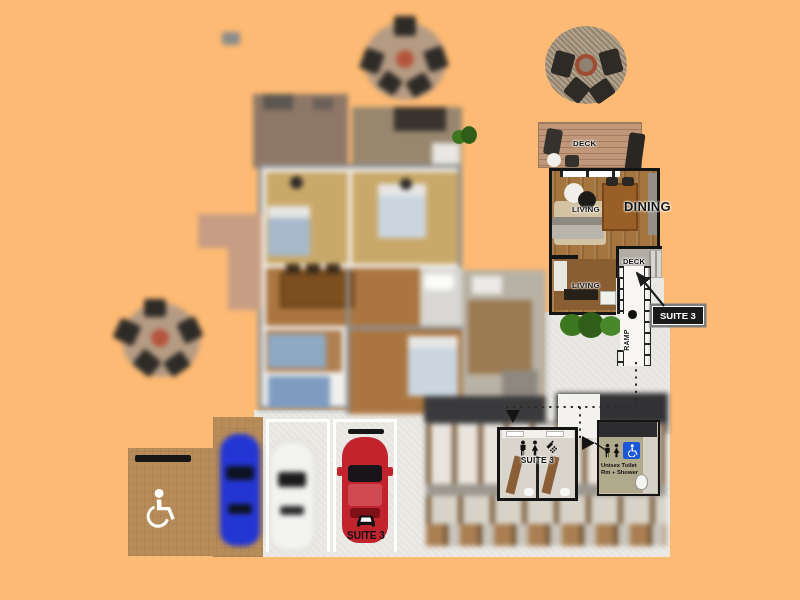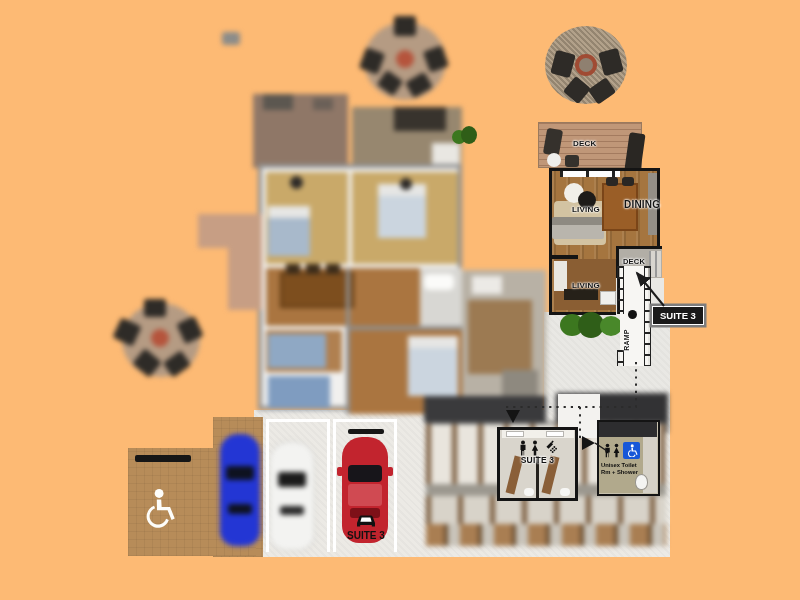--- a/index.html
+++ b/index.html
@@ -183,21 +183,21 @@
         <div class="chair" style="left:2px;top:-8px;width:12px;height:9px;background:#2a2724;"></div>
         <div class="chair" style="left:18px;top:-8px;width:12px;height:9px;background:#2a2724;"></div>
       </div>
       <div class="abs" style="left:96px;top:2px;width:9px;height:62px;background:#948f87;"></div>
       <div class="abs" style="left:2px;top:88px;width:68px;height:51px;background:#8a5e33;"></div>
       <div class="abs" style="left:2px;top:90px;width:13px;height:30px;background:#e9e7e1;"></div>
       <div class="abs" style="left:12px;top:118px;width:34px;height:11px;background:#262119;"></div>
       <div class="abs" style="left:48px;top:120px;width:16px;height:14px;background:#efefec;border:1px solid #b5b3ae;"></div>
       <div class="abs" style="left:0;top:84px;width:26px;height:4px;background:#141414;"></div>
       <div class="rlabel" style="left:20px;top:34px;font-size:8px;">LIVING</div>
-      <div class="rlabel" style="left:56px;top:28px;font-size:10px;padding-left:16px;">DINING</div>
+      <div class="rlabel" style="left:56px;top:28px;font-size:13px;padding-left:16px;">DINING</div>
       <div class="rlabel" style="left:20px;top:110px;font-size:8px;">LIVING</div>
     </div>
 
     <div class="abs" style="left:616px;top:278px;width:48px;height:40px;background:#e9e8e4;"></div>
     <div class="abs" style="left:618px;top:278px;width:4px;height:36px;background:#141414;"></div>
     <div class="abs" style="left:616px;top:246px;width:46px;height:32px;background:#b2aea6;border-top:3px solid #141414;border-left:3px solid #141414;">
       <div class="abs" style="left:30px;top:2px;width:12px;height:26px;background:repeating-linear-gradient(90deg,#999 0 2px,#d8d5cf 2px 6px);"></div>
       <div class="rlabel" style="left:4px;top:8px;font-size:7.5px;">DECK</div>
     </div>
 

